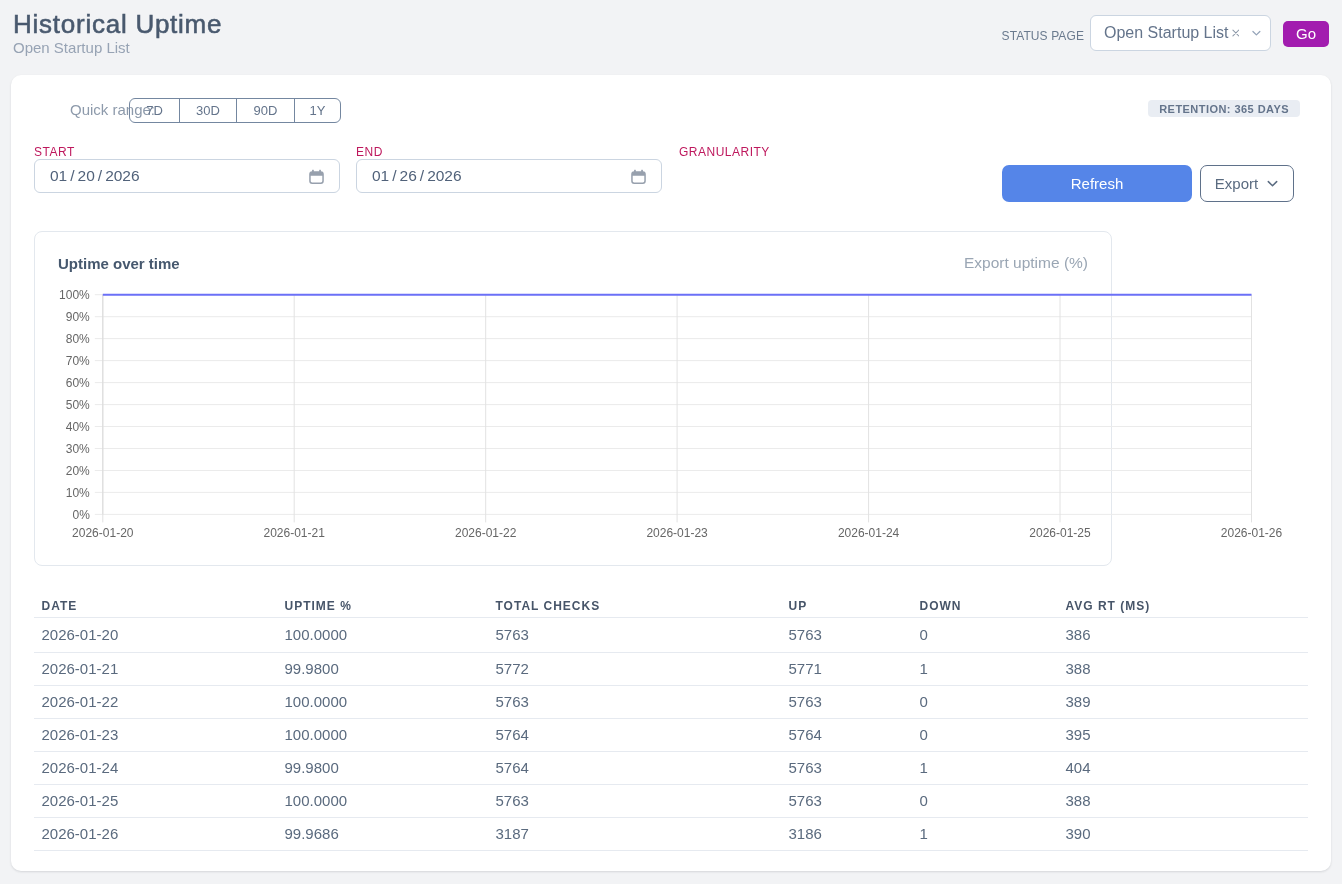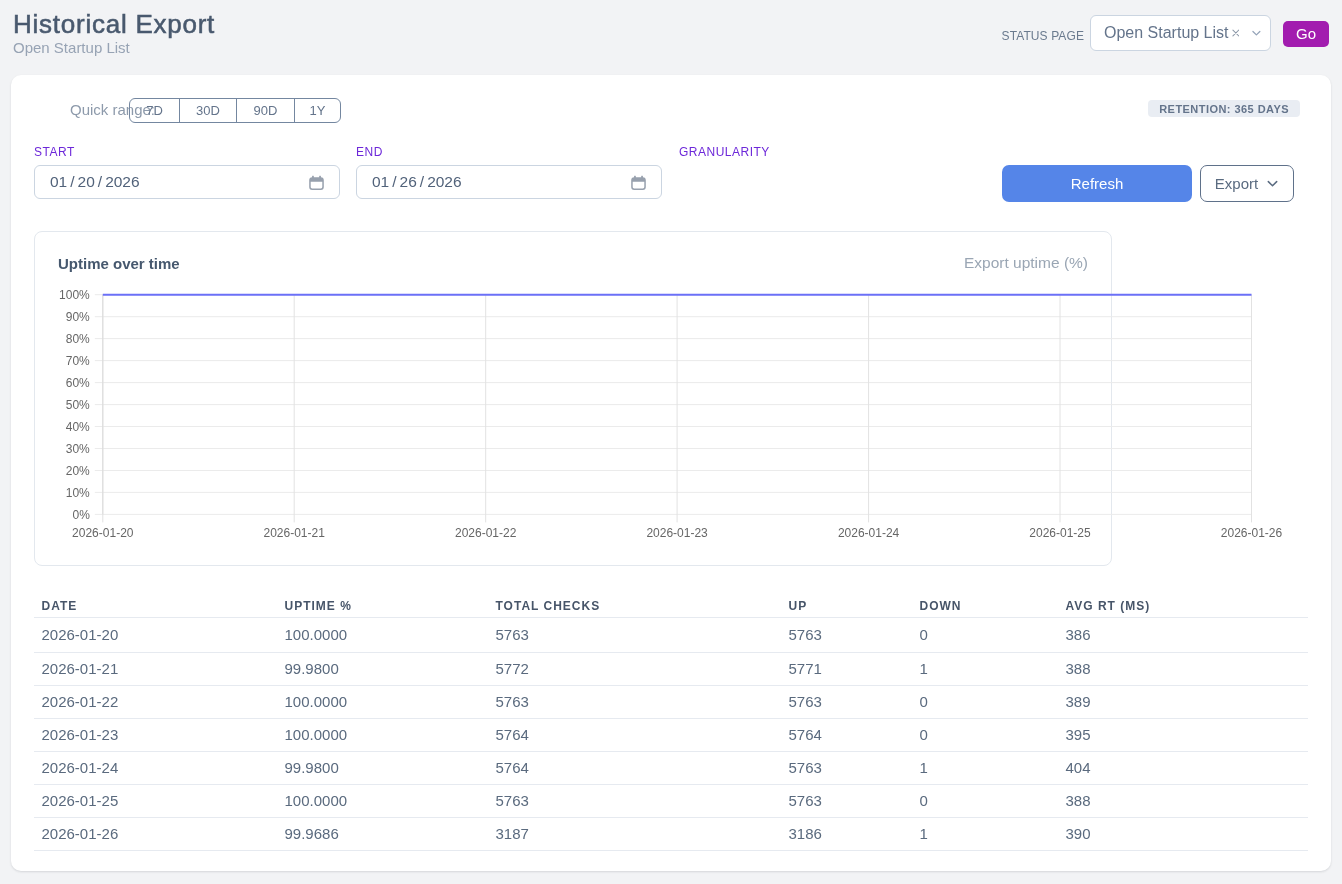--- a/index.html
+++ b/index.html
@@ -14,40 +14,40 @@
 .sp-select .chev { margin-left:12px; }
 .go { width:46px; height:26px; background:#a21caf; color:#fff; font-size:15px; border:none; border-radius:5px; margin-left:12px; margin-top:2px; display:flex; align-items:center; justify-content:center; }
 .card { position:absolute; left:11px; top:75px; width:1320px; height:796px; background:#fff; border-radius:10px; box-shadow:0 1px 2px rgba(16,24,40,.06), 0 1px 3px rgba(16,24,40,.07); }
 .row1 { position:absolute; left:23px; right:23px; top:23px; height:25px; }
 .qlabel { position:absolute; left:0; top:3px; font-size:15px; color:#8d9aab;margin-left:36px; }
 .seg { position:absolute; left:95px; top:0; display:flex; border:1px solid #7487a0; border-radius:6px; overflow:hidden; height:25px; }
 .seg div { font-size:13px; color:#64748b; display:flex; align-items:center; justify-content:center; border-left:1px solid #7487a0; }
 .seg div:first-child { border-left:none; }
 .badge { position:absolute; right:8px; top:2px; height:17px; background:#e9edf3; border-radius:4px; font-size:11px; font-weight:bold; letter-spacing:0.45px; color:#64748b; display:flex; align-items:center; padding:0 11px; }
 .form { position:absolute; left:23px; top:70px; right:23px; }
-.flabel { font-size:12px; color:#6d28d9; letter-spacing:0.5px; line-height:14px; margin-bottom:6px; }
+.flabel { font-size:12px; color:#be185d; letter-spacing:0.5px; line-height:14px; }
 .field { position:absolute; top:0; }
 .inputbox { width:306px; height:34px; border:1px solid #cbd5e1; border-radius:6px; background:#fff; display:flex; align-items:center; padding:0 15px 0 15px; font-size:15.5px; color:#51627a; }
 .dsl { margin:0 3px; }
 .inputbox .grow { flex:1; }
 .btn-refresh { position:absolute; left:968px; top:20px; width:190px; height:37px; background:#5585e8; border-radius:7px; color:#fff; font-size:15px; display:flex; align-items:center; justify-content:center; }
 .btn-export { position:absolute; left:1166px; top:20px; width:94px; height:37px; background:#fff; border:1px solid #5f718a; border-radius:7px; color:#5a6b80; font-size:15px; display:flex; align-items:center; justify-content:center; gap:8px; }
 .chartcard { position:absolute; left:23px; top:156px; width:1078px; height:335px; border:1px solid #e3e8ee; border-radius:8px; background:#fff; }
 .ct { position:absolute; left:23px; top:23px; font-size:15px; font-weight:bold; color:#46586e; }
 .cr { position:absolute; right:23px; top:22px; font-size:15.5px; color:#9aa6b4; }
 .tablewrap { position:absolute; left:23px; top:515px; width:1274px; }
 table { border-collapse:collapse; width:100%; table-layout:fixed; }
 th { font-size:12px; letter-spacing:1px; color:#475569; text-align:left; height:27px; vertical-align:middle; padding:5px 0 0 7.5px; border-bottom:1px solid #e6eaf0; }
 td { font-size:15px; color:#5a6a7e; padding:0 0 0 7.5px; height:33px; border-bottom:1px solid #e6eaf0; }
 tr.first td { height:35px; }
 </style>
 </head>
 <body>
 <div class="header">
-  <h1>Historical Export</h1>
+  <h1>Historical Uptime</h1>
   <div class="sub">Open Startup List</div>
 </div>
 <div class="topright">
   <span class="sp-label">STATUS PAGE</span>
   <div class="sp-select">
       <span>Open Startup List</span>
       <svg width="10" height="10" viewBox="0 0 10 10" style="margin-left:3px">
         <path d="M1.2 1.2 L8.8 8.8 M8.8 1.2 L1.2 8.8" stroke="#8c98a8" stroke-width="1.35" stroke-linecap="round"></path>
       </svg>
       <svg class="chev" width="14" height="14" viewBox="0 0 14 14">

